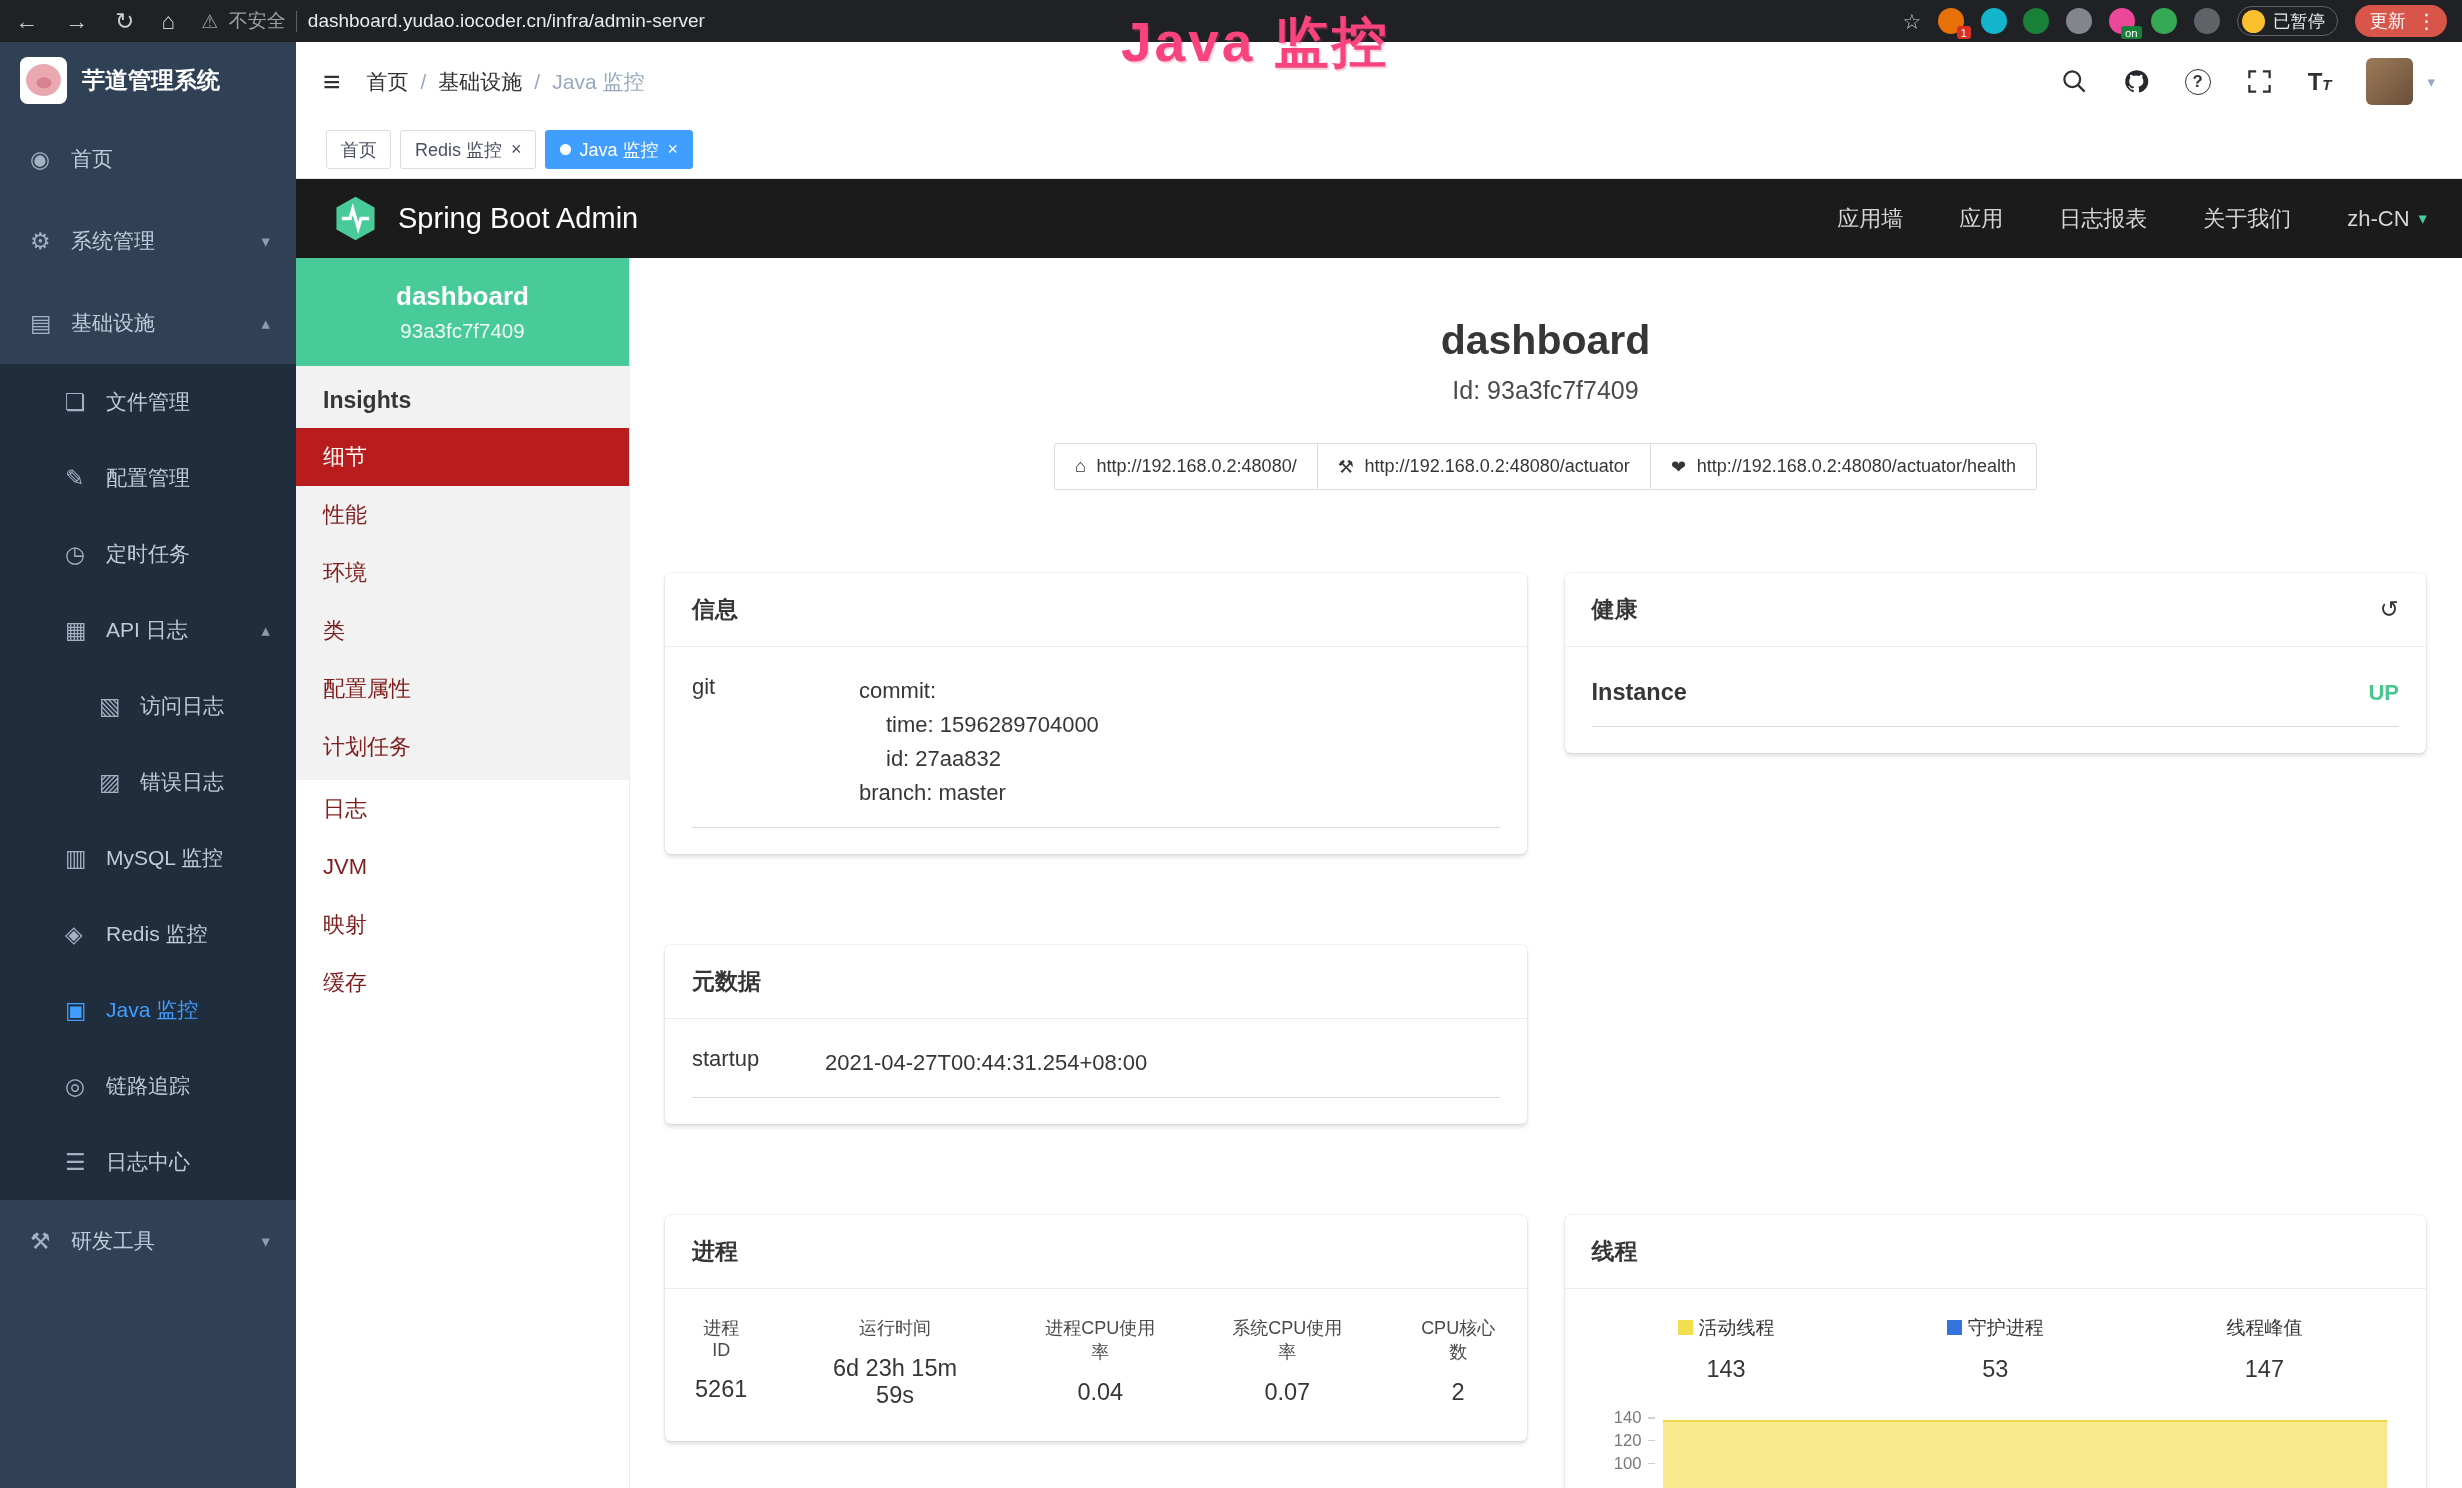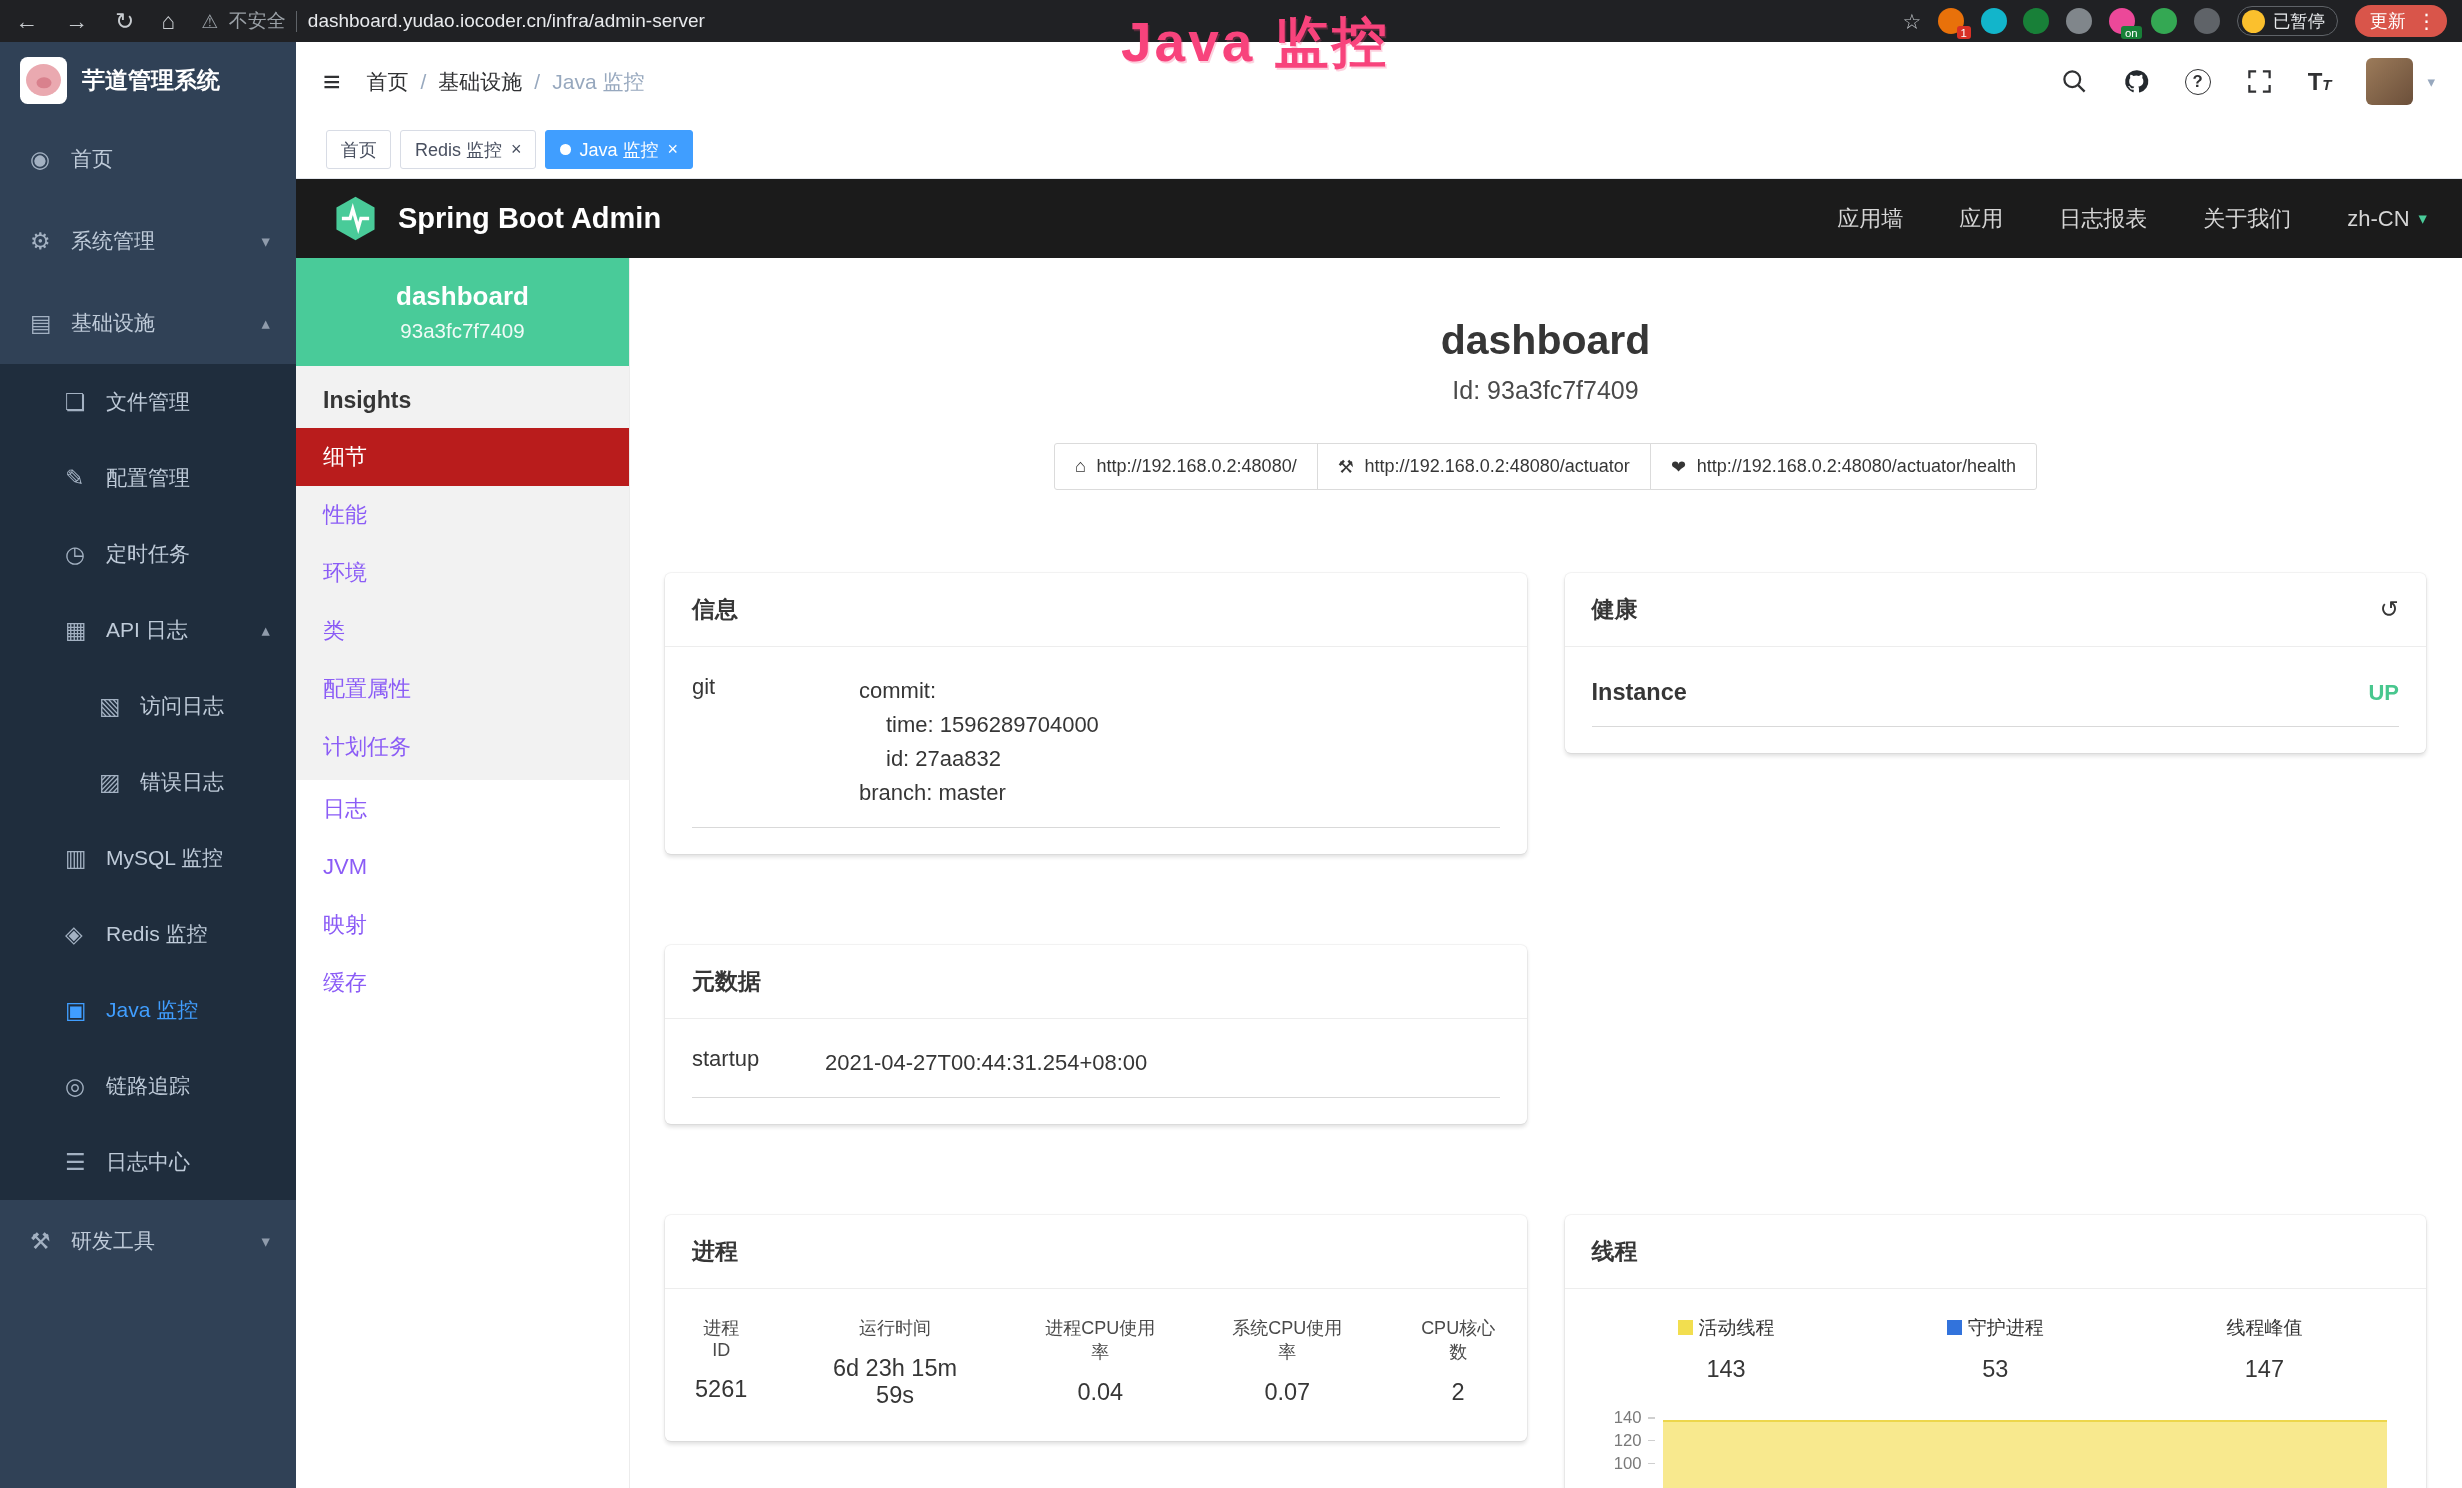--- a/index.html
+++ b/index.html
@@ -77,37 +77,37 @@
   .tag{height:39px;display:inline-flex;align-items:center;gap:9px;padding:0 13.7px;border:0.8px solid #d8dce5;
     background:#fff;color:#495060;font-size:18px;border-radius:3px;cursor:pointer}
   .tag .x{font-size:18px;color:#495060}
   .tag.active{background:#409eff;border-color:#409eff;color:#fff}
   .tag.active .x{color:#fff}
   .dot{width:10.6px;height:10.6px;border-radius:50%;background:#fff;display:inline-block}
 
   
   .sba-topbar{position:absolute;left:296px;top:179px;right:0;height:79px;background:#1b1b1b;
     display:flex;align-items:center;padding:0 35px;color:#d6d6d6;z-index:3}
-  .brand{display:flex;align-items:center;gap:18px;color:#fff;font-size:29px;font-weight:bold;cursor:pointer}
+  .brand{display:flex;align-items:center;gap:18px;color:#fff;font-size:29px;font-weight:normal;cursor:pointer}
   .brand svg{width:49px;height:49px}
   .sba-nav{margin-left:auto;display:flex;align-items:center;gap:56px;font-size:22px}
   .sba-nav span{cursor:pointer}
   .locale{display:inline-flex;align-items:center;gap:9px}
   .locale .lcaret{color:#49cb99;font-size:16.7px}
 
   
   .sba-sidebar{position:absolute;left:296px;top:258px;bottom:0;width:334px;background:#fff;
     border-right:0.8px solid #ececec;z-index:2}
   .inst-head{height:108px;background:#49cb99;color:#fff;display:flex;flex-direction:column;
     align-items:center;justify-content:center;gap:7.6px;cursor:pointer}
   .inst-name{font-size:26px;font-weight:bold}
   .inst-id{font-size:20.5px;opacity:.92}
   .sgroup{background:#f2f2f2;padding-bottom:4.6px}
   .sglabel{padding:21px 27px 13.7px;font-size:23px;font-weight:bold;color:#363636}
-  .sitem{height:58px;display:flex;align-items:center;padding-left:27px;font-size:22px;color:#8b5cf6;cursor:pointer}
+  .sitem{height:58px;display:flex;align-items:center;padding-left:27px;font-size:22px;color:#7f1d1d;cursor:pointer}
   .sitem.active{background:#b91c1c;color:#fff}
 
   
   .sba-main{position:absolute;left:629px;top:258px;right:0;bottom:0;background:#fff;overflow:hidden;z-index:1}
   .m-head{text-align:center;padding-top:59px}
   .m-title{font-size:41px;font-weight:bold;color:#363636}
   .m-sub{font-size:25px;color:#4a4a4a;margin-top:12px}
   .links{display:flex;justify-content:center;margin-top:38px}
   .lbtn{display:inline-flex;align-items:center;gap:10.6px;height:47px;padding:0 20px;border:0.8px solid #dbdbdb;
     font-size:18px;color:#363636;background:#fff;margin-left:-0.8px;cursor:pointer}

